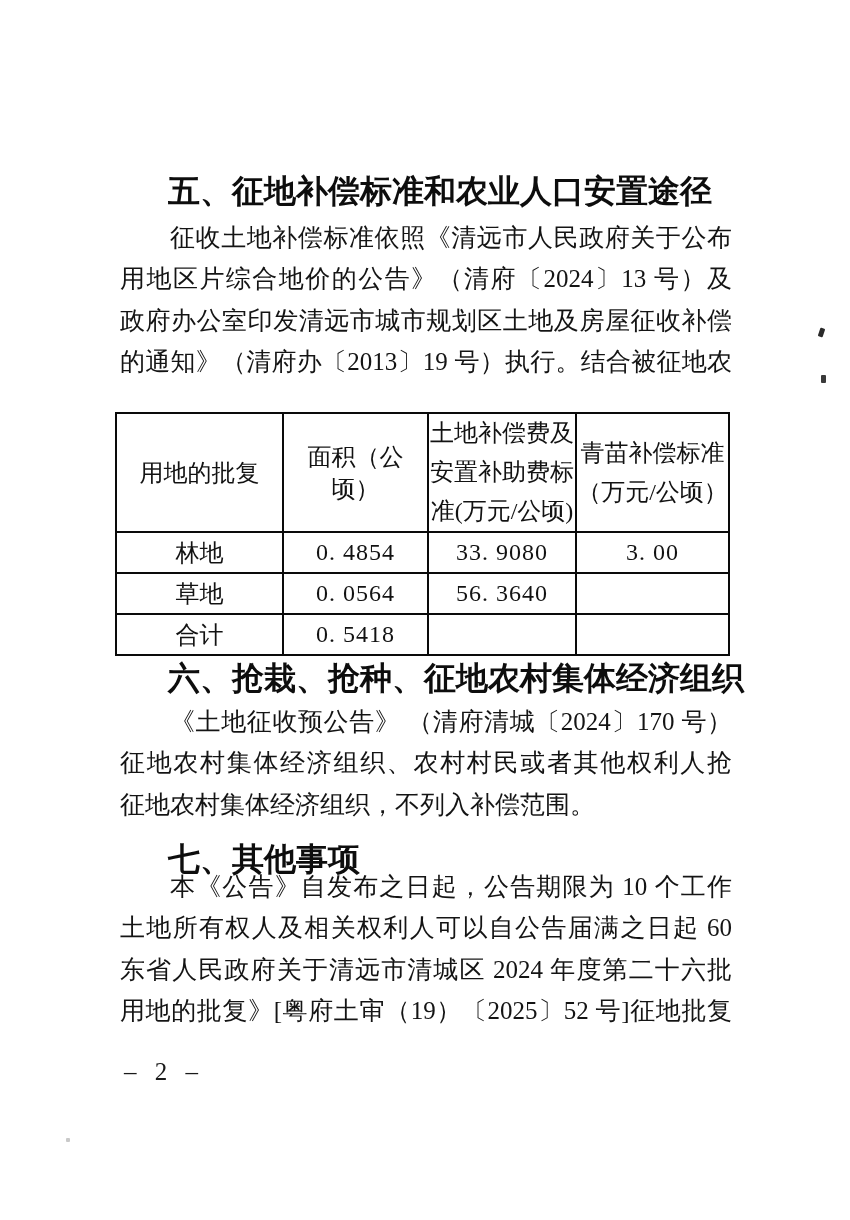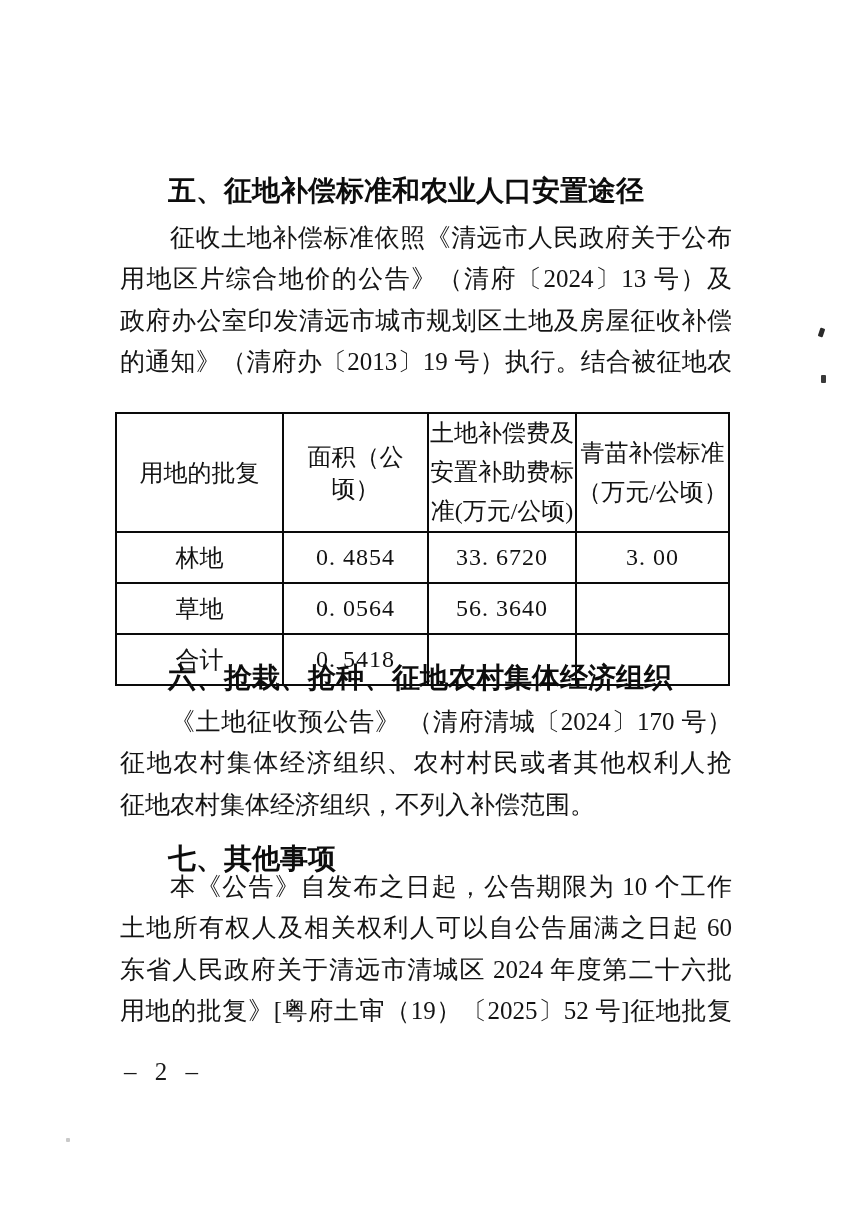--- a/index.html
+++ b/index.html
@@ -15,21 +15,21 @@
     color: #141414;
     font-family: "Liberation Serif", serif;
     overflow: hidden;
   }
   .sec-heading {
     position: absolute;
     left: 168px;
     width: 570px;
     font-family: "Liberation Sans", sans-serif;
     font-weight: bold;
-    font-size: 28px;
+    font-size: 32px;
     line-height: 30px;
     color: #0d0d0d;
     white-space: nowrap;
   }
   .para {
     position: absolute;
     left: 120px;
     width: 612px;
   }
   .tline {
@@ -58,21 +58,21 @@
     border: 2.5px solid #0a0a0a;
     padding: 0;
     font-weight: normal;
     font-size: 24px;
     color: #121212;
     text-align: center;
     vertical-align: middle;
     overflow: hidden;
   }
   table.comp tr.hdr { height: 119px; }
-  table.comp tr.datarow { height: 51px; }
+  table.comp tr.datarow { height: 41px; }
   th.wrap {
     white-space: pre-line;
     line-height: 39px;
     text-align: left;
     padding-left: 9px;
     padding-right: 4px;
   }
   th.wrap.centered-pad { }
   td.num { font-family: "Liberation Serif", serif; letter-spacing: 1px; }
 
@@ -119,21 +119,21 @@
         <th>面积（公顷）</th>
         <th class="wrap">土地补偿费及
 安置补助费标
 准(万元/公顷)</th>
         <th class="wrap centered-pad">青苗补偿标准
 （万元/公顷）</th>
       </tr>
       <tr class="datarow">
         <td>林地</td>
         <td class="num">0. 4854</td>
-        <td class="num">33. 6720</td>
+        <td class="num">33. 9080</td>
         <td class="num">3. 00</td>
       </tr>
       <tr class="datarow">
         <td>草地</td>
         <td class="num">0. 0564</td>
         <td class="num">56. 3640</td>
         <td class="num"></td>
       </tr>
       <tr class="datarow">
         <td>合计</td>

